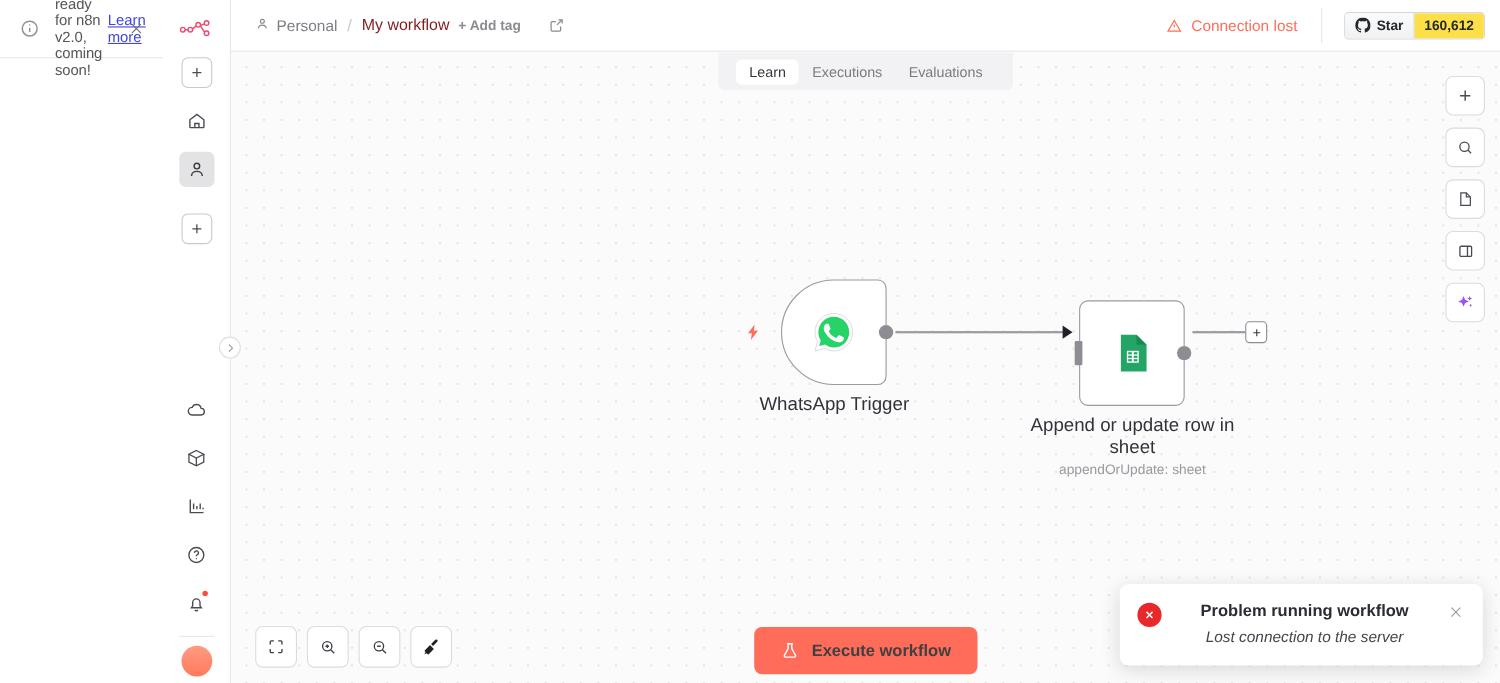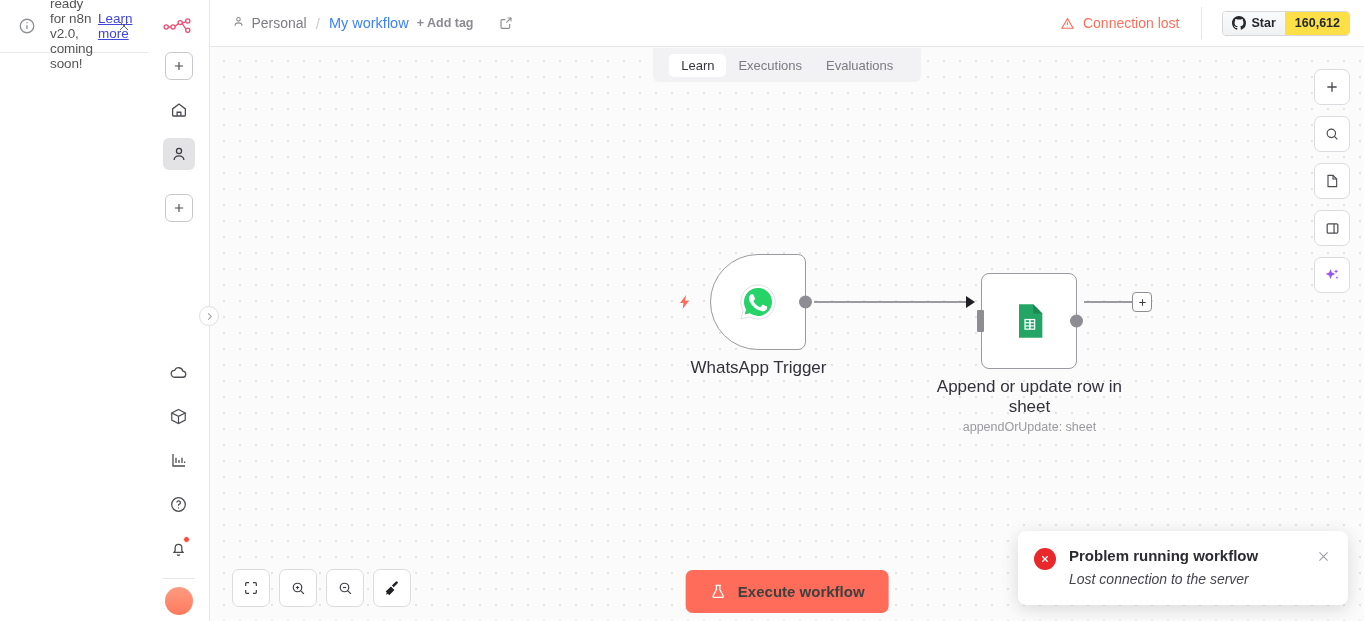--- a/index.html
+++ b/index.html
@@ -86,21 +86,21 @@
     background: #ffffff;
     border-bottom: 1px solid #e7e7ea;
     display: flex; align-items: center;
     padding: 0 14px 0 22px;
     position: relative; z-index: 20;
   }
   .crumbs { display: flex; gap: 0; }
   .crumb-person-icon { width: 13px; height: 13px; color: #8b8b92; margin-right: 6px; }
   .crumb-personal { font-size: 14px; color: #7d7d85; cursor: pointer; }
   .crumb-sep { font-size: 15px; color: #c9c9cf; margin: 0 9px; }
-  .crumb-name { font-size: 14.5px; color: #3b82f6; cursor: pointer; }
+  .crumb-name { font-size: 14.5px; color: #7f1d1d; cursor: pointer; }
   .add-tag { font-size: 12.5px; color: #8b8b92; margin-left: 8px; cursor: pointer; font-weight: 600; }
   .share-icon { margin-left: 24px; width: 16px; height: 16px; color: #8b8b92; cursor: pointer; }
   .header-right { margin-left: auto; display: flex; align-items: center; }
   .conn-lost { display: flex; align-items: center; color: #ff6d5a; font-size: 14px; margin-right: 22px; cursor: pointer; }
   .conn-lost svg { width: 15px; height: 15px; margin-right: 8px; }
   .header-vsep { width: 1px; height: 32px; background: #e7e7ea; margin-right: 20px; }
   .gh {
     display: flex; align-items: stretch; height: 25px;
     border: 1px solid #d6d6db; border-radius: 4px; overflow: hidden;
     font-size: 12.5px; cursor: pointer;
@@ -238,21 +238,21 @@
     border-radius: 8px;
     box-shadow: 0 4px 18px rgba(0,0,0,0.14);
     padding: 16px 16px 18px 16px;
     display: flex; gap: 13px; z-index: 40;
   }
   .toast-icon {
     width: 22px; height: 22px; border-radius: 50%; background: #e8282b;
     display: flex; align-items: center; justify-content: center;
     color: #fff; flex: 0 0 22px; margin-top: 1px;
   }
-  .toast-body { flex: 1 1 auto; min-width: 0; }
+  .toast-body { flex: 1 1 auto; min-width: 0; text-align: center; }
   .toast-title { font-size: 15px; font-weight: 700; color: #2b2b32; margin-bottom: 7px; }
   .toast-msg { font-size: 14px; color: #45454d; font-style: italic; }
   .toast-close {
     width: 16px; height: 16px; color: #9a9aa0; cursor: pointer; flex: 0 0 16px; margin-top: 2px;
   }
   svg { display: block; }
 </style>
 </head>
 <body>
 

